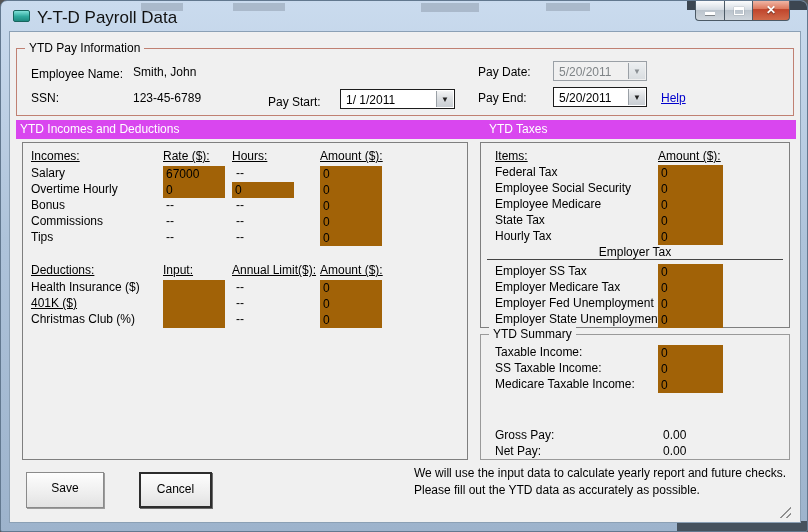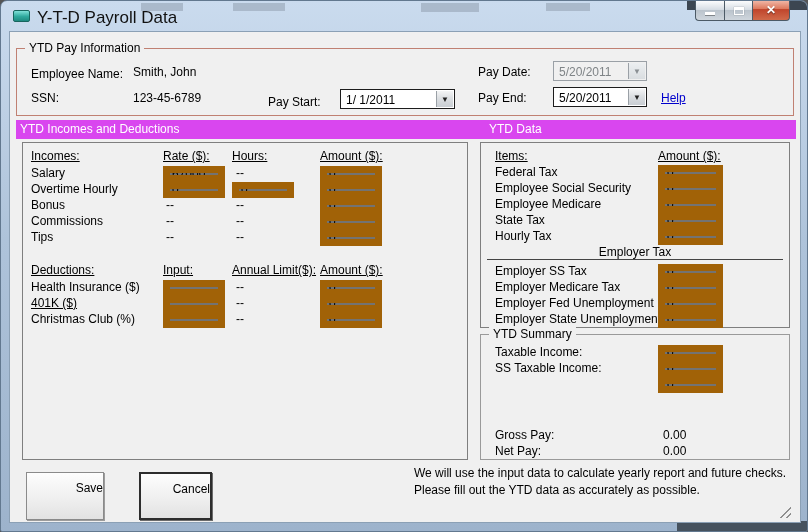--- a/index.html
+++ b/index.html
@@ -41,33 +41,33 @@
   .help{color:#0000cd;text-decoration:underline;cursor:pointer;}
   
   .secbar{position:absolute;left:6px;top:88px;width:780px;height:19px;background:#d946ef;}
   .secbar span{position:absolute;top:2px;font-size:12px;color:#fff;white-space:nowrap;}
   
   .panel{position:absolute;border:1px solid #7f7f7f;background:#f0f0f0;}
   .panel-left{left:12px;top:110px;width:446px;height:318px;}
   .panel-right{left:470px;top:110px;width:310px;height:186px;}
   .row{position:absolute;left:0;right:0;height:16px;}
   .row .c{position:absolute;font-size:12px;white-space:nowrap;}
-  .tin{position:absolute;height:16px;border:7px solid #a16207;background:#737373;font-size:12px;padding:0 2px;margin:0;}
+  .tin{position:absolute;height:16px;border:1px solid #a16207;background:#a16207;font-size:12px;padding:0 2px;margin:0;}
   
   .col-l{left:8px;} .col-r{left:140px;} .col-h{left:209px;} .col-a{left:297px;}
   .dash-r{left:143px;} .dash-h{left:213px;}
   .tin.w62{width:62px;}
   
   .tax-l{left:14px;} .tax-a{left:177px;}
   .tin.w65{width:65px;}
   .divider{position:absolute;left:6px;right:6px;top:102px;height:15px;border-bottom:1px solid #444;text-align:center;font-size:12px;}
   
   .gb-gray{position:absolute;left:470px;top:302px;width:310px;height:126px;border:1px solid #9a9a9a;}
   
-  .btn{position:absolute;height:48px;font-size:12px;background:linear-gradient(#fdfdfd,#eeeeee 60%,#e2e2e2);text-align:right;cursor:pointer;}
+  .btn{position:absolute;height:36px;font-size:12px;background:linear-gradient(#fdfdfd,#eeeeee 60%,#e2e2e2);text-align:center;cursor:pointer;}
   .btn-save{left:16px;top:440px;width:78px;border:1px solid #8a8a8a;box-shadow:1px 1px 0 #9c9c9c;}
   .btn-cancel{left:129px;top:440px;width:73px;border:2px solid #2d2d2d;box-shadow:1px 1px 0 #6b6b6b;}
   .btn span{display:inline-block;margin-top:8px;}
   .note{position:absolute;left:404px;top:433px;font-size:12px;line-height:17px;white-space:nowrap;}
   .grip{position:absolute;right:9px;bottom:4px;width:14px;height:14px;
     background:repeating-linear-gradient(135deg,#8f8f8f 0 1px,transparent 1px 4px);
     clip-path:polygon(100% 0,100% 100%,0 100%);}
 </style>
 </head>
 <body>
@@ -122,21 +122,21 @@
       <div class="combo" style="left:536px;top:38px;width:94px;">
         <span class="val">5/20/2011</span>
         <span class="arrow">▼</span>
       </div>
 
       <span class="lb help" style="left:644px;top:42px;">Help</span>
     </div>
 
     <div class="secbar">
       <span style="left:4px;">YTD Incomes and Deductions</span>
-      <span style="left:473px;">YTD Data</span>
+      <span style="left:473px;">YTD Taxes</span>
     </div>
 
     <div class="panel panel-left">
       <div class="row" style="top:6px;">
         <span class="c col-l ul">Incomes:</span>
         <span class="c col-r ul">Rate ($):</span>
         <span class="c col-h ul">Hours:</span>
         <span class="c col-a ul">Amount ($):</span>
       </div>
       <div class="row" style="top:23px;">
@@ -244,20 +244,21 @@
       <span class="legend">YTD Summary</span>
       <div class="row" style="top:10px;">
         <span class="c tax-l">Taxable Income:</span>
         <input class="tin w65 tax-a" value="0" style="">
       </div>
       <div class="row" style="top:26px;">
         <span class="c tax-l">SS Taxable Income:</span>
         <input class="tin w65 tax-a" value="0" style="">
       </div>
       <div class="row" style="top:42px;">
+        <span class="c tax-l">Medicare Taxable Income:</span>
         <input class="tin w65 tax-a" value="0" style="">
       </div>
       <div class="row" style="top:93px;">
         <span class="c tax-l">Gross Pay:</span>
         <span class="c" style="left:182px;">0.00</span>
       </div>
       <div class="row" style="top:109px;">
         <span class="c tax-l">Net Pay:</span>
         <span class="c" style="left:182px;">0.00</span>
       </div>

